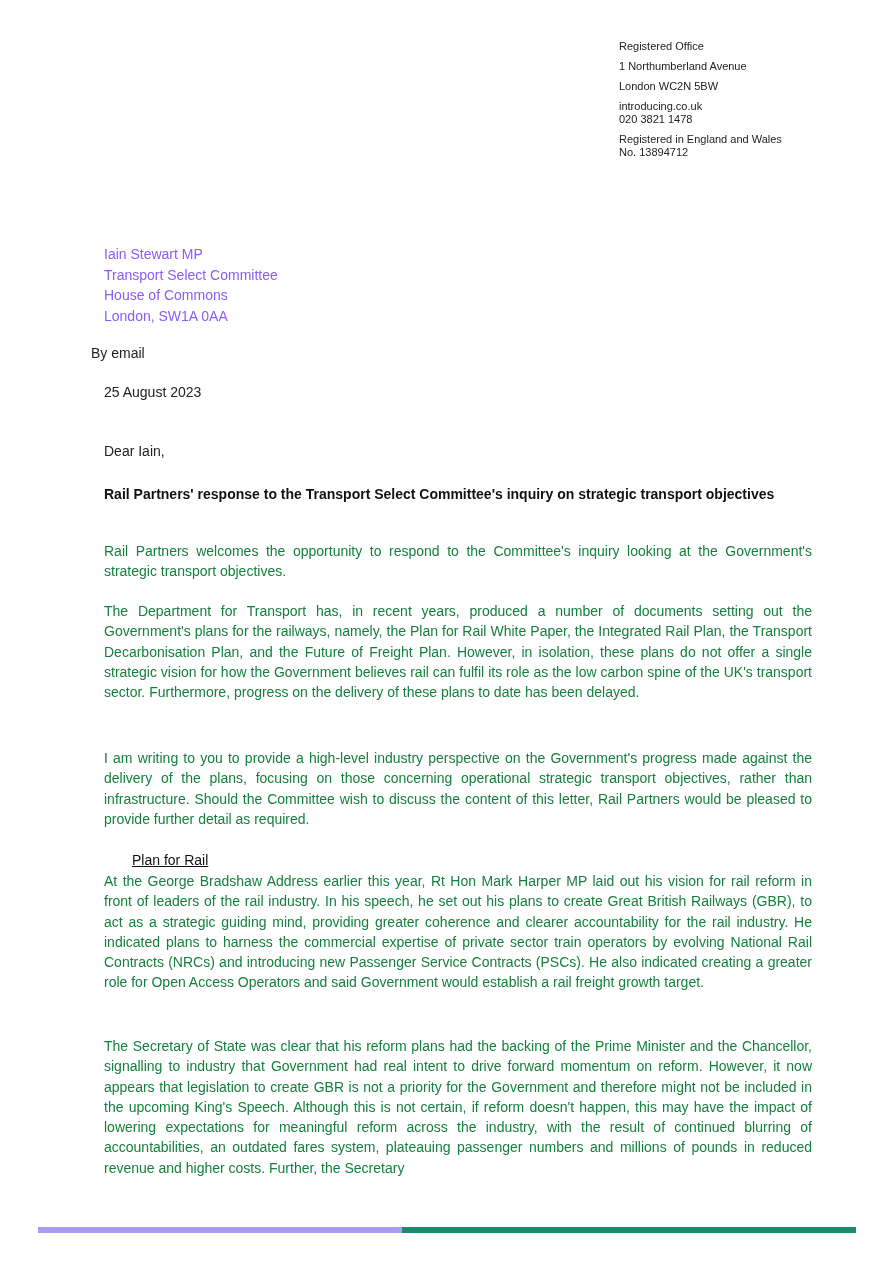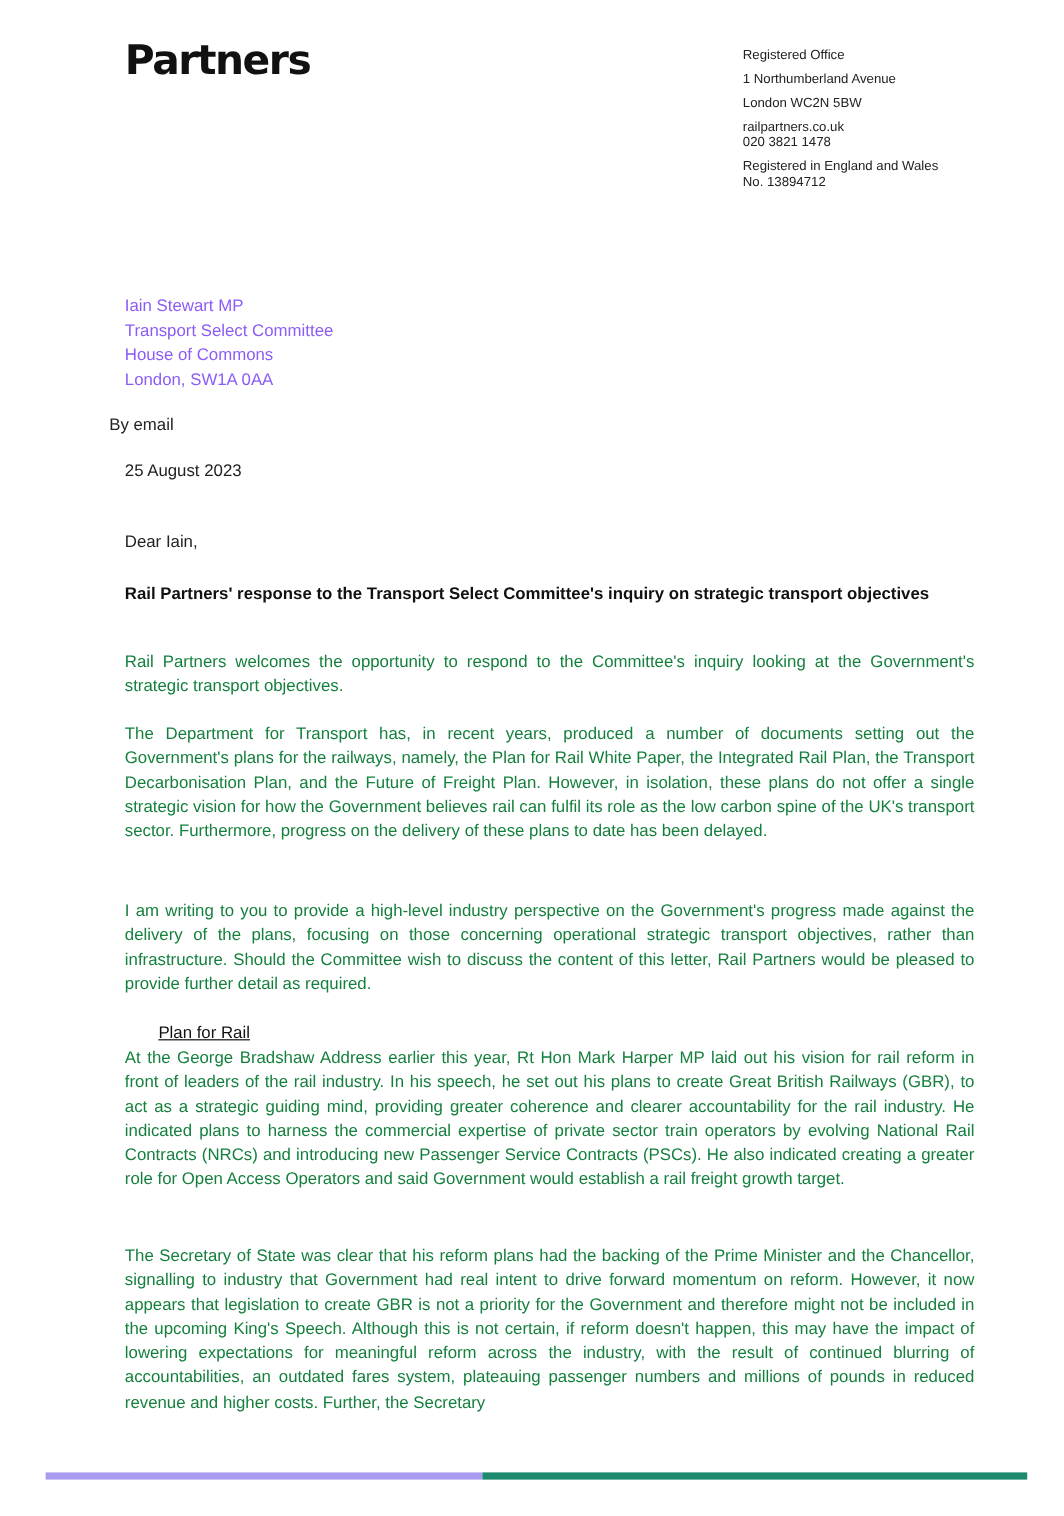--- a/index.html
+++ b/index.html
@@ -32,28 +32,27 @@
   .p5 { top: 1036px; }
 
   .footer-bar { position: absolute; left: 38px; top: 1227px; height: 6px; width: 818px; display: flex; }
   .footer-bar .a { width: 364px; height: 100%; }
   .footer-bar .b { flex: 1; height: 100%; }
 </style>
 </head>
 <body>
 
 <div class="logo">
-  <div>Partners</div>
 </div>
 
 <div class="reg">
   <div>Registered Office</div>
   <div class="gap">1 Northumberland Avenue</div>
   <div class="gap">London WC2N 5BW</div>
-  <div class="gap">railpartners.co.uk</div>
+  <div class="gap">introducing.co.uk</div>
   <div>020 3821 1478</div>
   <div class="gap">Registered in England and Wales</div>
   <div>No. 13894712</div>
 </div>
 
 <div class="addr">
   <div>Iain Stewart MP</div>
   <div>Transport Select Committee</div>
   <div>House of Commons</div>
   <div>London, SW1A 0AA</div>

